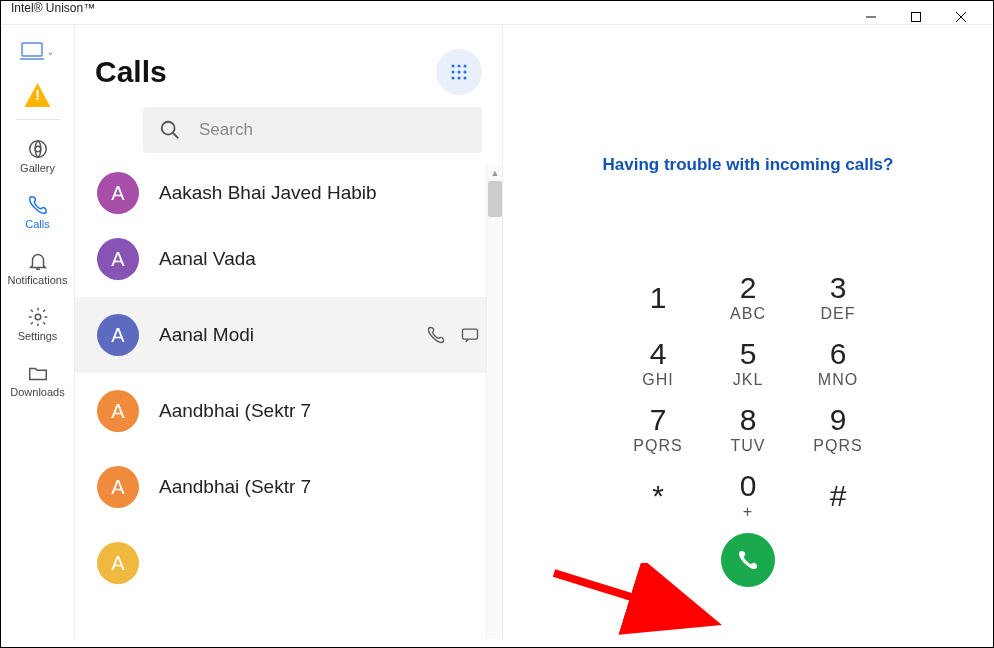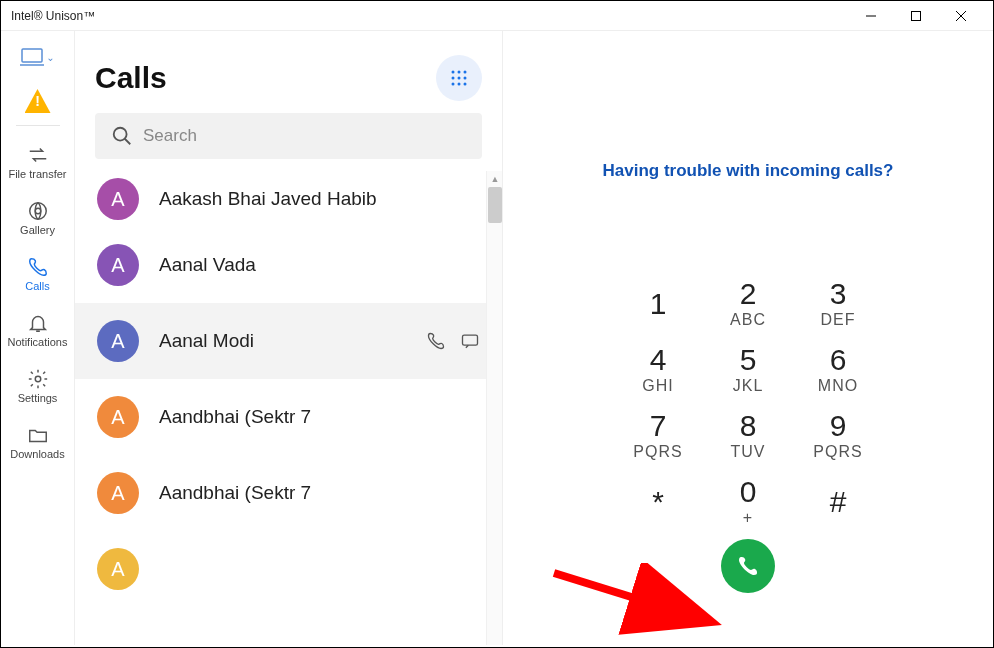--- a/index.html
+++ b/index.html
@@ -1,19 +1,19 @@
 <!DOCTYPE html>
 <html><head>
 <meta charset="utf-8">
 <style>
 * { box-sizing: border-box; margin: 0; padding: 0; font-family: "Segoe UI", Arial, sans-serif; }
 body { width: 994px; height: 648px; background: #fff; overflow: hidden; border: 1px solid #000; position: relative; }
 
 
-.titlebar { height: 30px; display: flex; align-items: center; padding: 0 10px; border-bottom: 1px solid #eee; }
+.titlebar { height: 24px; display: flex; align-items: flex-start; padding: 0 10px; border-bottom: 1px solid #eee; }
 .titlebar .title { font-size: 12px; color: #222; }
 .titlebar .win-controls { margin-left: auto; display: flex; gap: 0; }
 .titlebar .win-btn { width: 45px; height: 32px; display: flex; align-items: center; justify-content: center; cursor: pointer; font-size: 14px; }
 .win-btn svg { width: 12px; height: 12px; stroke: #000; stroke-width: 1; fill: none; }
 
 .app { display: flex; height: calc(100% - 32px); }
 
 
 .sidebar { width: 74px; border-right: 1px solid #eee; display: flex; flex-direction: column; align-items: center; padding-top: 12px; }
 .device-btn { width: 40px; height: 28px; display: flex; align-items: center; justify-content: center; gap: 2px; margin-bottom: 18px; cursor: pointer;}
@@ -28,21 +28,21 @@
 .nav-item.active svg { stroke:#1a73e8; }
 
 
 .list-panel { width: 428px; border-right: 1px solid #eee; display:flex; flex-direction:column; position:relative; }
 .list-header { display:flex; align-items:center; justify-content:space-between; padding: 24px 20px 12px 20px; }
 .list-header h1 { font-size:30px; font-weight:600; color:#111; }
 .dialpad-btn { width:46px; height:46px; border-radius:50%; background:#e9f0fc; display:flex;align-items:center;justify-content:center; cursor:pointer;}
 .dialpad-btn svg { width:20px; height:20px; fill:#1a73e8;}
 
 .search-wrap { padding: 0 20px 12px 20px; }
-.search-box { background:#f1f1f1; height:46px; border-radius:4px; display:flex; align-items:center; padding:0 16px; gap:10px;}
+.search-box { background:#f1f1f1; height:46px; border-radius:4px; display:flex; align-items:center; padding:0 16px; gap:18px;margin-left:48px;}
 .search-box svg { width:22px; height:22px; stroke:#555; stroke-width:2; fill:none;}
 .search-box input { border:none; background:transparent; outline:none; font-size:17px; color:#555; flex:1;}
 .search-box input::placeholder { color:#888; }
 
 .contact-scroll { flex:1; overflow:hidden; position:relative;}
 .contact-item { display:flex; align-items:center; height:76px; padding:0 22px; gap:20px; cursor:pointer;}
 .contact-item.hover { background:#f3f3f3; }
 .avatar { width:42px; height:42px; border-radius:50%; color:#fff; font-size:20px; font-weight:400; display:flex;align-items:center;justify-content:center; flex-shrink:0;}
 .contact-name { font-size:19px; color:#222; }
 .contact-actions { margin-left:auto; display:flex; gap:14px; }
@@ -97,26 +97,20 @@
       <svg width="24" height="18" viewBox="0 0 24 18" fill="none">
           <rect x="2" y="1" width="20" height="13" rx="1" stroke="#5a8fd6" stroke-width="1.5"></rect>
           <line x1="0" y1="17" x2="24" y2="17" stroke="#5a8fd6" stroke-width="1.5"></line>
         </svg>
       <span class="device-chevron">⌄</span>
     </div>
     <div class="alert-icon">
         <span>!</span>
       </div>
     <hr>
-    <div class="nav-item">
-      <svg viewBox="0 0 24 24">
-          <path d="M3 8h14l-3-3M21 16H7l3 3"></path>
-        </svg>
-      <span>File transfer</span>
-    </div>
     <div class="nav-item">
       <svg viewBox="0 0 24 24">
           <circle cx="12" cy="12" r="9"></circle>
           <circle cx="12" cy="12" r="3"></circle>
           <path d="M12 3c4 3 4 15 0 18M12 3c-4 3-4 15 0 18"></path>
         </svg>
       <span>Gallery</span>
     </div>
     <div class="nav-item active">
       <svg viewBox="0 0 24 24">

